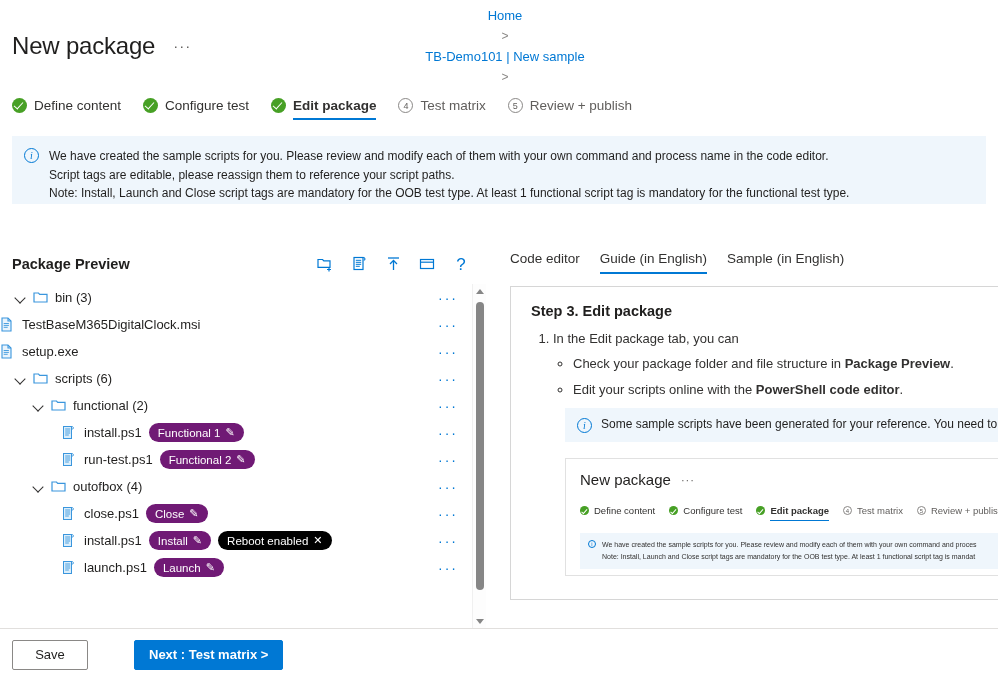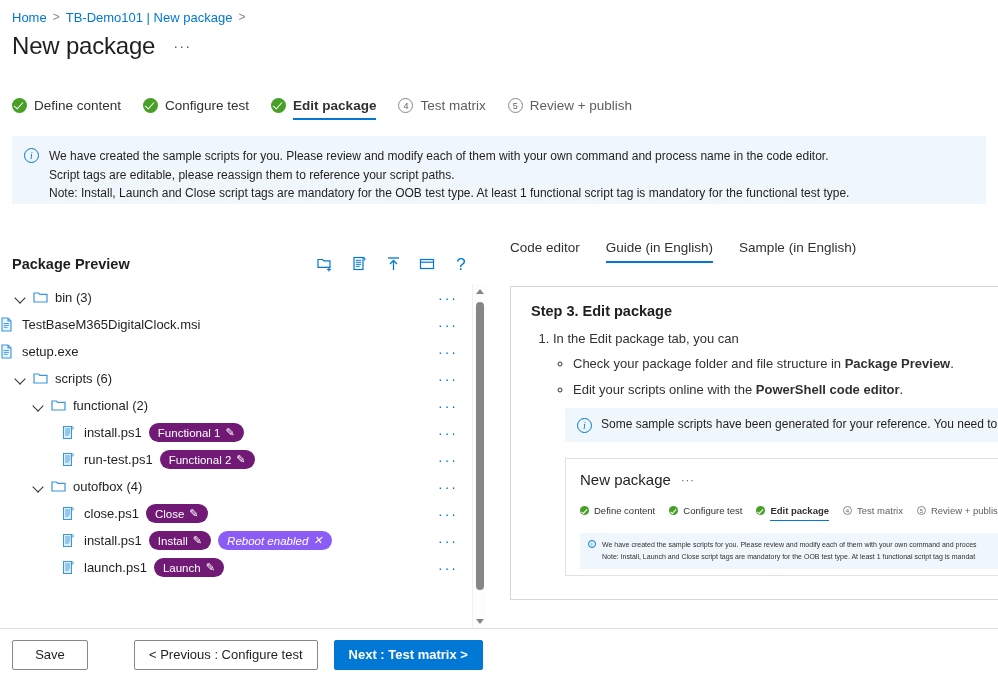--- a/index.html
+++ b/index.html
@@ -16,20 +16,21 @@
   }
 
   
   .breadcrumb {
     padding: 8px 0 0 12px;
     font-size: 13px;
     height: 26px;
     display: flex;
     align-items: center;
     gap: 6px;
+    flex-direction: column;
   }
   .bc-link { color: #0078d4; cursor: pointer; white-space: nowrap; }
   .bc-sep { color: #8a8886; font-size: 12px; }
 
   
   .page-title-row {
     display: flex; align-items: center; gap: 14px;
     padding: 2px 0 0 12px;
     height: 38px;
   }
@@ -162,21 +163,21 @@
   .tag {
     display: inline-flex; align-items: center; gap: 5px;
     height: 19px; padding: 0 9px;
     border-radius: 10px;
     font-size: 11.5px; color: #fff;
     margin-left: 7px;
     white-space: nowrap;
     cursor: pointer;
   }
   .tag.magenta { background: #701a75; }
-  .tag.teal { background: #8b5cf6; font-style: italic; }
+  .tag.teal { background: #000000; }
   .tag-pencil, .tag-x { font-size: 11px; line-height: 1; }
 
   
   .i0 { padding-left: 14px; }
   .i1 { }
   .i3 { padding-left: 62px; }
 
   
   .vscroll {
     position: absolute; right: 12px; top: 0; bottom: 0;
@@ -195,22 +196,22 @@
   .vs-down i { border-top: 5px solid #868686; }
   .vs-thumb {
     position: absolute; left: 3px; width: 8px;
     top: 18px; height: 288px;
     background: #868686; border-radius: 4px; cursor: pointer;
   }
 
   
   .right-pane { flex: 1; position: relative; overflow: hidden; }
   .tabs {
-    display: flex; align-items: flex-start;
-    gap: 26px;
+    display: flex; align-items: center;
+    gap: 20px;
     height: 44px;
     padding: 0 0 0 12px;
   }
   .tab {
     position: relative;
     font-size: 13.5px; color: #323130;
     cursor: pointer; padding-bottom: 8px; white-space: nowrap;
   }
   .tab.active { font-weight: normal; }
   .tab.active::after {
@@ -304,21 +305,21 @@
   }
   .btn-save { min-width: 76px; }
   .gap-1 { width: 14px; }
 </style>
 </head>
 <body>
 
 <div class="breadcrumb">
   <span class="bc-link">Home</span>
   <span class="bc-sep">&gt;</span>
-  <span class="bc-link">TB-Demo101 | New package</span>
+  <span class="bc-link">TB-Demo101 | New sample</span>
   <span class="bc-sep">&gt;</span>
 </div>
 
 <div class="page-title-row">
   <span class="page-title">New package</span>
   <span class="title-ellipsis">···</span>
 </div>
 
 <div class="wizard">
   <div class="step">
@@ -622,15 +623,14 @@
           </div>
         </div>
       </div>
     </div>
   </div>
 </div>
 
 <div class="footer">
   <button class="btn btn-save">Save</button>
   <span class="gap-1"></span>
-  <button class="btn btn-wide">&lt; Previous : Configure test</button>
   <button class="btn btn-primary">Next : Test matrix &gt;</button>
 </div>
 
 </body></html>

